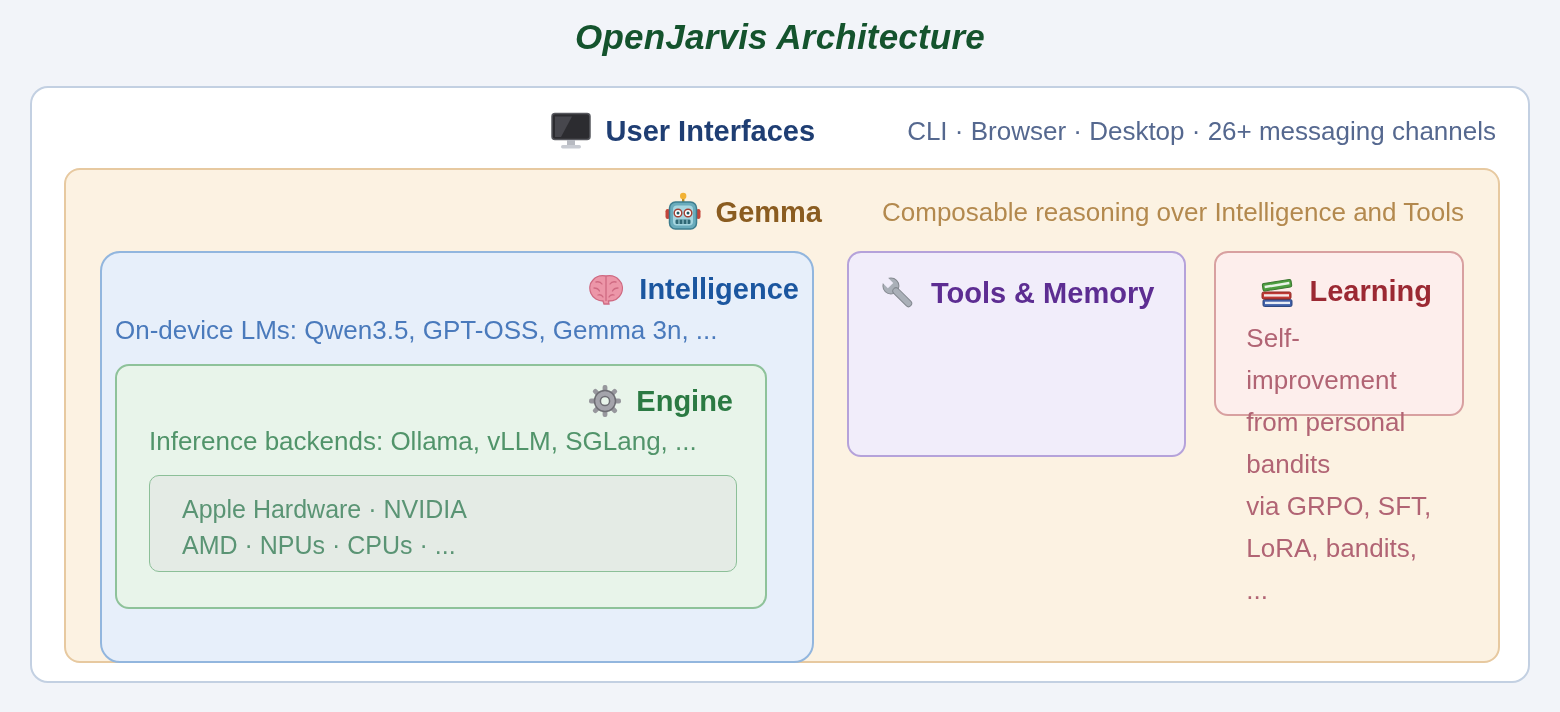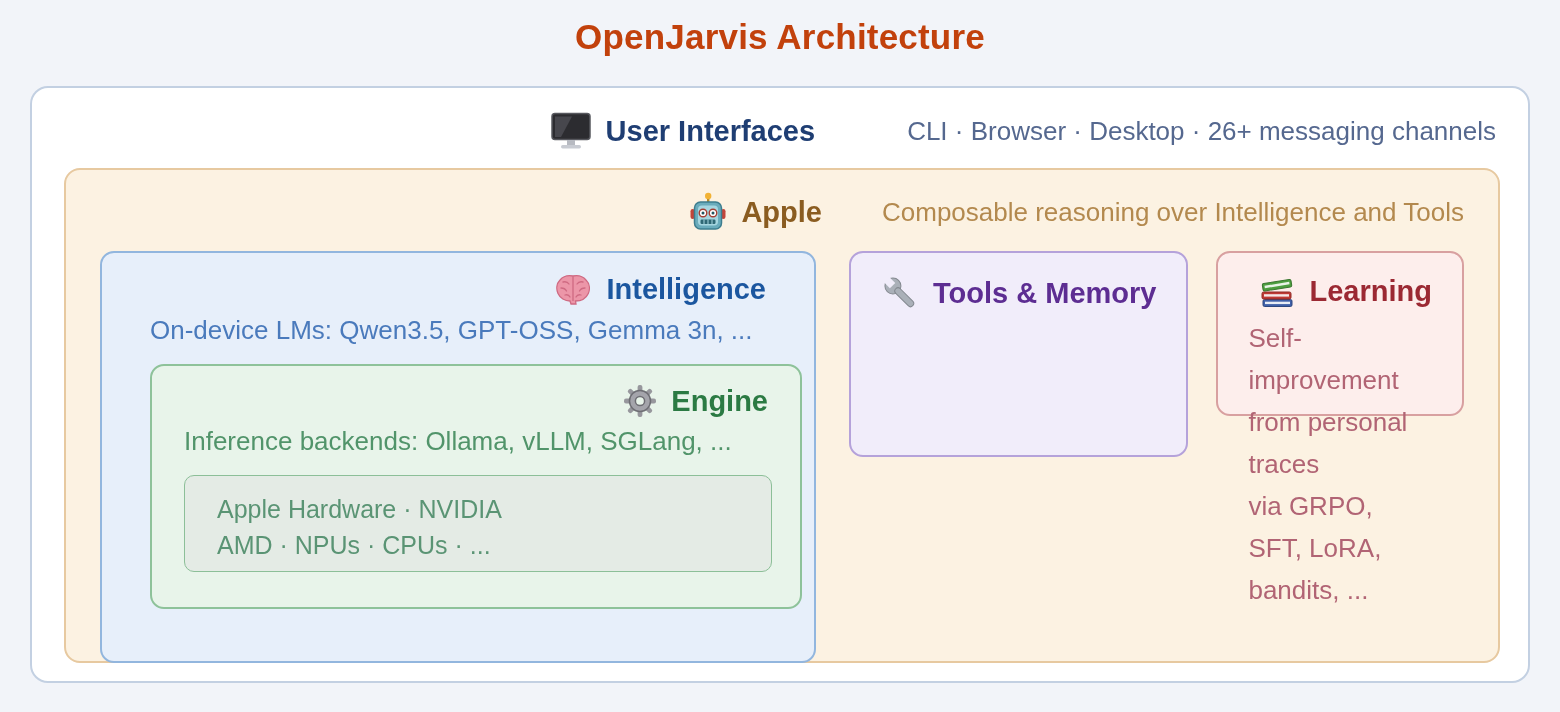--- a/index.html
+++ b/index.html
@@ -7,22 +7,23 @@
   body {
     background:#f2f4f9;
     font-family:"Liberation Sans", sans-serif;
     position:relative;
   }
   .page-title {
     text-align:center;
     padding-top:17px;
     font-size:35px;
     font-weight:bold;
-    color:#c2410c;
+    color:#14532d;
     letter-spacing:0.2px;
+    font-style:italic;
   }
   .box { border-style:solid; }
   .outer-box {
     position:absolute;
     left:30px; top:86px;
     width:1500px; height:597px;
     background:#ffffff;
     border:2px solid #c3d0e2;
     border-radius:18px;
     padding:24px 32px;
@@ -46,22 +47,22 @@
   }
   .agents-header .hdr-title { color:#8a5c20; margin-left:14px; }
   .agents-header .hdr-sub { color:#b3894e; margin-left:60px; }
 
   .agents-content { display:flex; gap:33px; margin-top:19px; }
 
   .intelligence-box {
     width:716px; height:412px;
     background:#e7effa;
     border:2px solid #92b6de;
-    border-radius:14px;
-    padding:20px 48px;
+    border-radius:20px;
+    padding:20px 13px;
   }
   .intelligence-box .hdr-title { color:#1b569f; margin-left:14px; }
   .intelligence-box > .section-sub { color:#4a7abc; font-size:26px; margin-top:9px; }
 
   .engine-box {
     margin-top:18px;
     width:652px; height:245px;
     background:#e8f4ea;
     border:2px solid #8ec29a;
     border-radius:14px;
@@ -141,21 +142,21 @@
           <circle cx="14" cy="21" r="3.8" fill="#ffffff" stroke="#a43f33" stroke-width="1.4"></circle>
           <circle cx="24" cy="21" r="3.8" fill="#ffffff" stroke="#a43f33" stroke-width="1.4"></circle>
           <circle cx="14" cy="21" r="1.5" fill="#23565f"></circle>
           <circle cx="24" cy="21" r="1.5" fill="#23565f"></circle>
           <rect x="11.5" y="27.5" width="15" height="4.5" rx="1.2" fill="#2f6875"></rect>
           <line x1="15" y1="27.5" x2="15" y2="32" stroke="#a6d6e0" stroke-width="1"></line>
           <line x1="19" y1="27.5" x2="19" y2="32" stroke="#a6d6e0" stroke-width="1"></line>
           <line x1="23" y1="27.5" x2="23" y2="32" stroke="#a6d6e0" stroke-width="1"></line>
         </svg>
       </span>
-      <span class="hdr-title">Apple</span>
+      <span class="hdr-title">Gemma</span>
       <span class="hdr-sub">Composable reasoning over Intelligence and Tools</span>
     </div>
 
     <div class="agents-content">
 
       <div class="box intelligence-box">
         <div class="box-header">
           <span class="icon">
             <svg width="38" height="32" viewBox="0 0 38 32">
               <path d="M19 2 C14 1 9 2.5 6 6 C2.5 9.5 2 15 4 19.5 C6 24 11 27 16 27 L17 30 L22 30 L21.5 27 C27 27 32 24.5 34.3 19.5 C36.3 15 35.5 9.5 32 6 C29 2.5 24 1 19 2 Z" fill="#ec96a8" stroke="#cf6a82" stroke-width="1.3"></path>
@@ -221,21 +222,21 @@
                 <rect x="6" y="22.2" width="25" height="2.4" fill="#f5e8e8"></rect>
                 <g transform="rotate(-9 19 13)">
                   <rect x="4.5" y="9.5" width="29" height="7.5" rx="1.6" fill="#4d9e3f" stroke="#39762f" stroke-width="1"></rect>
                   <rect x="6.5" y="11.8" width="25" height="2.5" fill="#e9f3e6"></rect>
                 </g>
               </svg>
             </span>
             <span class="hdr-title">Learning</span>
           </div>
           <div class="body-lines">
-            <div class="body-line">Self-improvement from personal traces</div>
+            <div class="body-line">Self-improvement from personal bandits</div>
             <div class="body-line">via GRPO, SFT, LoRA, bandits, ...</div>
           </div>
         </div>
 
       </div>
     </div>
   </div>
 </div>
 
 </body></html>

